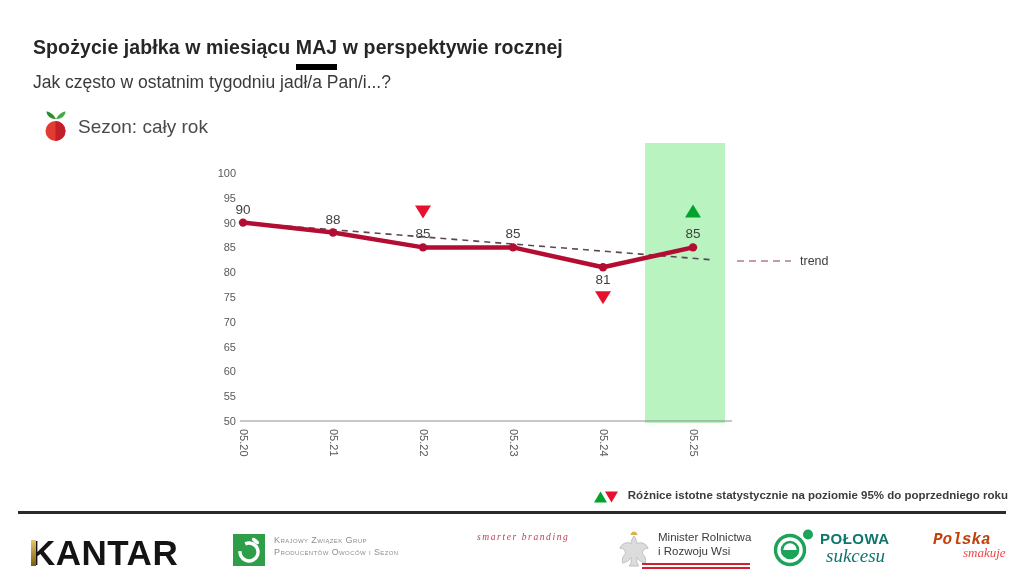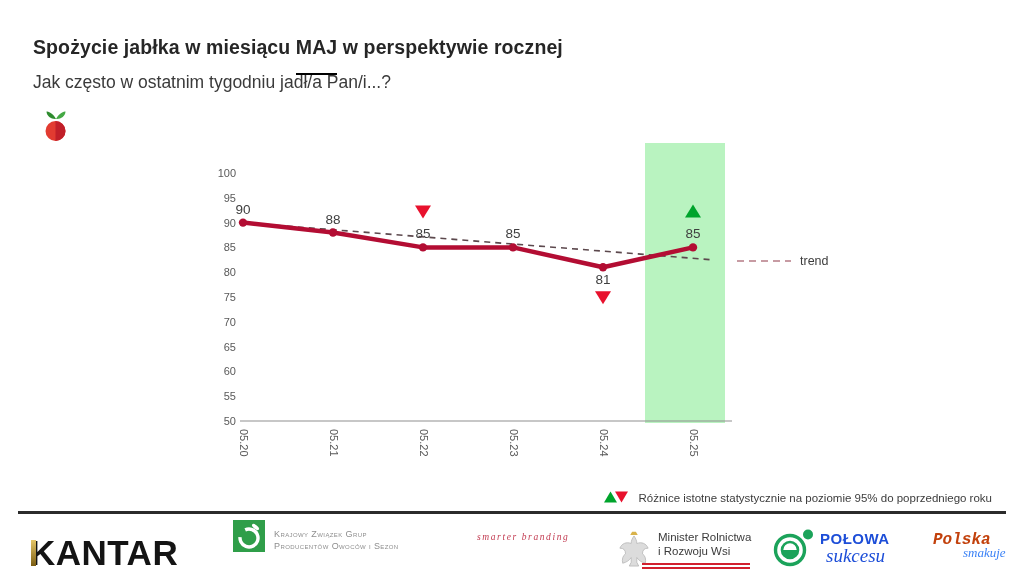--- a/index.html
+++ b/index.html
@@ -3,70 +3,71 @@
 <meta charset="utf-8">
 <style>
   * { margin:0; padding:0; box-sizing:border-box; }
   html,body { width:1024px; height:576px; }
   body {
     position:relative; overflow:hidden; background:#ffffff;
     font-family:"Liberation Sans", sans-serif;
   }
   .hdr { position:absolute; left:33px; z-index:2; }
   .title { top:36px; font-size:19.5px; font-weight:bold; color:#262626; letter-spacing:.1px; }
-  .title .hl { border-bottom:2px solid #000000; padding-bottom:15px; }
+  .title .hl { border-bottom:6px solid #000000; padding-bottom:6px; }
   .subtitle { top:72px; font-size:17.5px; color:#3a3a3a; }
   .season { position:absolute; left:44px; top:110px; display:flex; align-items:center; z-index:2; }
   .season .lbl { font-size:19px; color:#4a4a4a; margin-left:10px; }
   #chart-svg { position:absolute; left:0; top:0; z-index:1; }
   #chart-svg text { font-family:"Liberation Sans", sans-serif; }
-  .footnote { position:absolute; right:32px; top:489px; display:flex; align-items:flex-end; gap:4px; z-index:2; }
+  .footnote { position:absolute; right:16px; top:489px; display:flex; align-items:flex-start; gap:4px; z-index:2;font-weight:bold; }
   .footnote .txt { font-size:11.5px; color:#3c3c3c; }
   .divider { position:absolute; left:18px; right:18px; top:511px; height:3px; background:#2b2b2b; }
   
   .logo { position:absolute; z-index:2; }
   .kantar { left:30px; top:533px; font-size:35px; font-weight:bold; color:#141414; letter-spacing:.5px; }
   .kantar-bar { position:absolute; left:31px; top:540px; width:5px; height:26px;
     background:linear-gradient(180deg,#e6c768,#7a5c12); z-index:3; }
-  .kzg { left:233px; top:520px; display:flex; align-items:flex-end; }
+  .kzg { left:233px; top:534px; display:flex; align-items:flex-start; }
   .kzg .txt { margin-left:9px; font-size:9px; line-height:12px; color:#8e8e8e;
     font-variant:small-caps; letter-spacing:.4px; }
   .inspire { left:467px; top:532px; text-align:left; }
   .inspire .nm { font-family:"Liberation Serif", serif; font-size:22px; font-weight:600;
     color:#c23a50; letter-spacing:1px; }
   .inspire .tag { font-family:"Liberation Serif", serif; font-style:italic; font-size:9.5px;
     color:#c23a50; letter-spacing:1.6px; margin-top:0px;padding-left:10px; }
   .ministry { left:618px; top:530px; display:flex; }
   .ministry .txt { margin-left:8px; font-size:11.5px; line-height:14px; color:#3b3b3b; }
   .ministry .redline { width:108px; height:6px; margin-top:5px; margin-left:-16px;
     border-top:2px solid #d2202e; border-bottom:2px solid #d2202e; }
   .polowa { left:771px; top:528px; display:flex; align-items:center; }
-  .polowa .txt { margin-left:6px; color:#1d4ed8; }
+  .polowa .txt { margin-left:6px; color:#0f766e; }
   .polowa .l1 { font-size:15px; font-weight:bold; letter-spacing:.5px; }
   .polowa .l2 { font-family:"Liberation Serif", serif; font-style:italic; font-weight:normal;
     font-size:19px; margin-top:-2px; margin-left:6px; }
   .polska { left:933px; top:531px; }
   .polska .l1 { font-family:Liberation Mono, monospace; font-style:italic; font-weight:bold;
     font-size:16px; color:#c2410c; }
   .polska .l2 { font-family:"Liberation Serif", serif; font-style:italic; font-size:13px;
-    color:#3b82f6; margin-top:-4px; margin-left:30px; }
+    color:#ef4444; margin-top:-4px; margin-left:30px; }
 </style>
 </head>
 <body>
 
 <div class="hdr title"><span>Spożycie jabłka w miesiącu </span><span class="hl">MAJ</span><span> w perspektywie rocznej</span></div>
 <div class="hdr subtitle">Jak często w ostatnim tygodniu jadł/a Pan/i...?</div>
 
 <div class="season">
   <svg width="24" height="34" viewBox="0 0 24 34">
     <path d="M12,9 C9,3 4,1.5 2.5,1.5 C2.5,6 7,9 11,9 Z" fill="#2e8b2e"></path>
     <path d="M12,9 C15,3 20,1.5 21.5,1.5 C21.5,6 17,9 13,9 Z" fill="#45a945"></path>
     <circle cx="11.5" cy="21" r="10" fill="#e23b31"></circle>
     <path d="M11.5,11 A10,10 0 0 1 11.5,31 Z" fill="#c11f29"></path>
   </svg>
+  <span class="lbl">Sezon: cały rok</span>
 </div>
 
 <svg id="chart-svg" width="1024" height="576" viewBox="0 0 1024 576">
     <rect x="645" y="143" width="80" height="280" fill="#b9f3c0"></rect>
     <text x="236" y="177" text-anchor="end" fill="#595959" font-size="11">100</text>
     <text x="236" y="201.8" text-anchor="end" fill="#595959" font-size="11">95</text>
     <text x="236" y="226.6" text-anchor="end" fill="#595959" font-size="11">90</text>
     <text x="236" y="251.4" text-anchor="end" fill="#595959" font-size="11">85</text>
     <text x="236" y="276.2" text-anchor="end" fill="#595959" font-size="11">80</text>
     <text x="236" y="301" text-anchor="end" fill="#595959" font-size="11">75</text>

